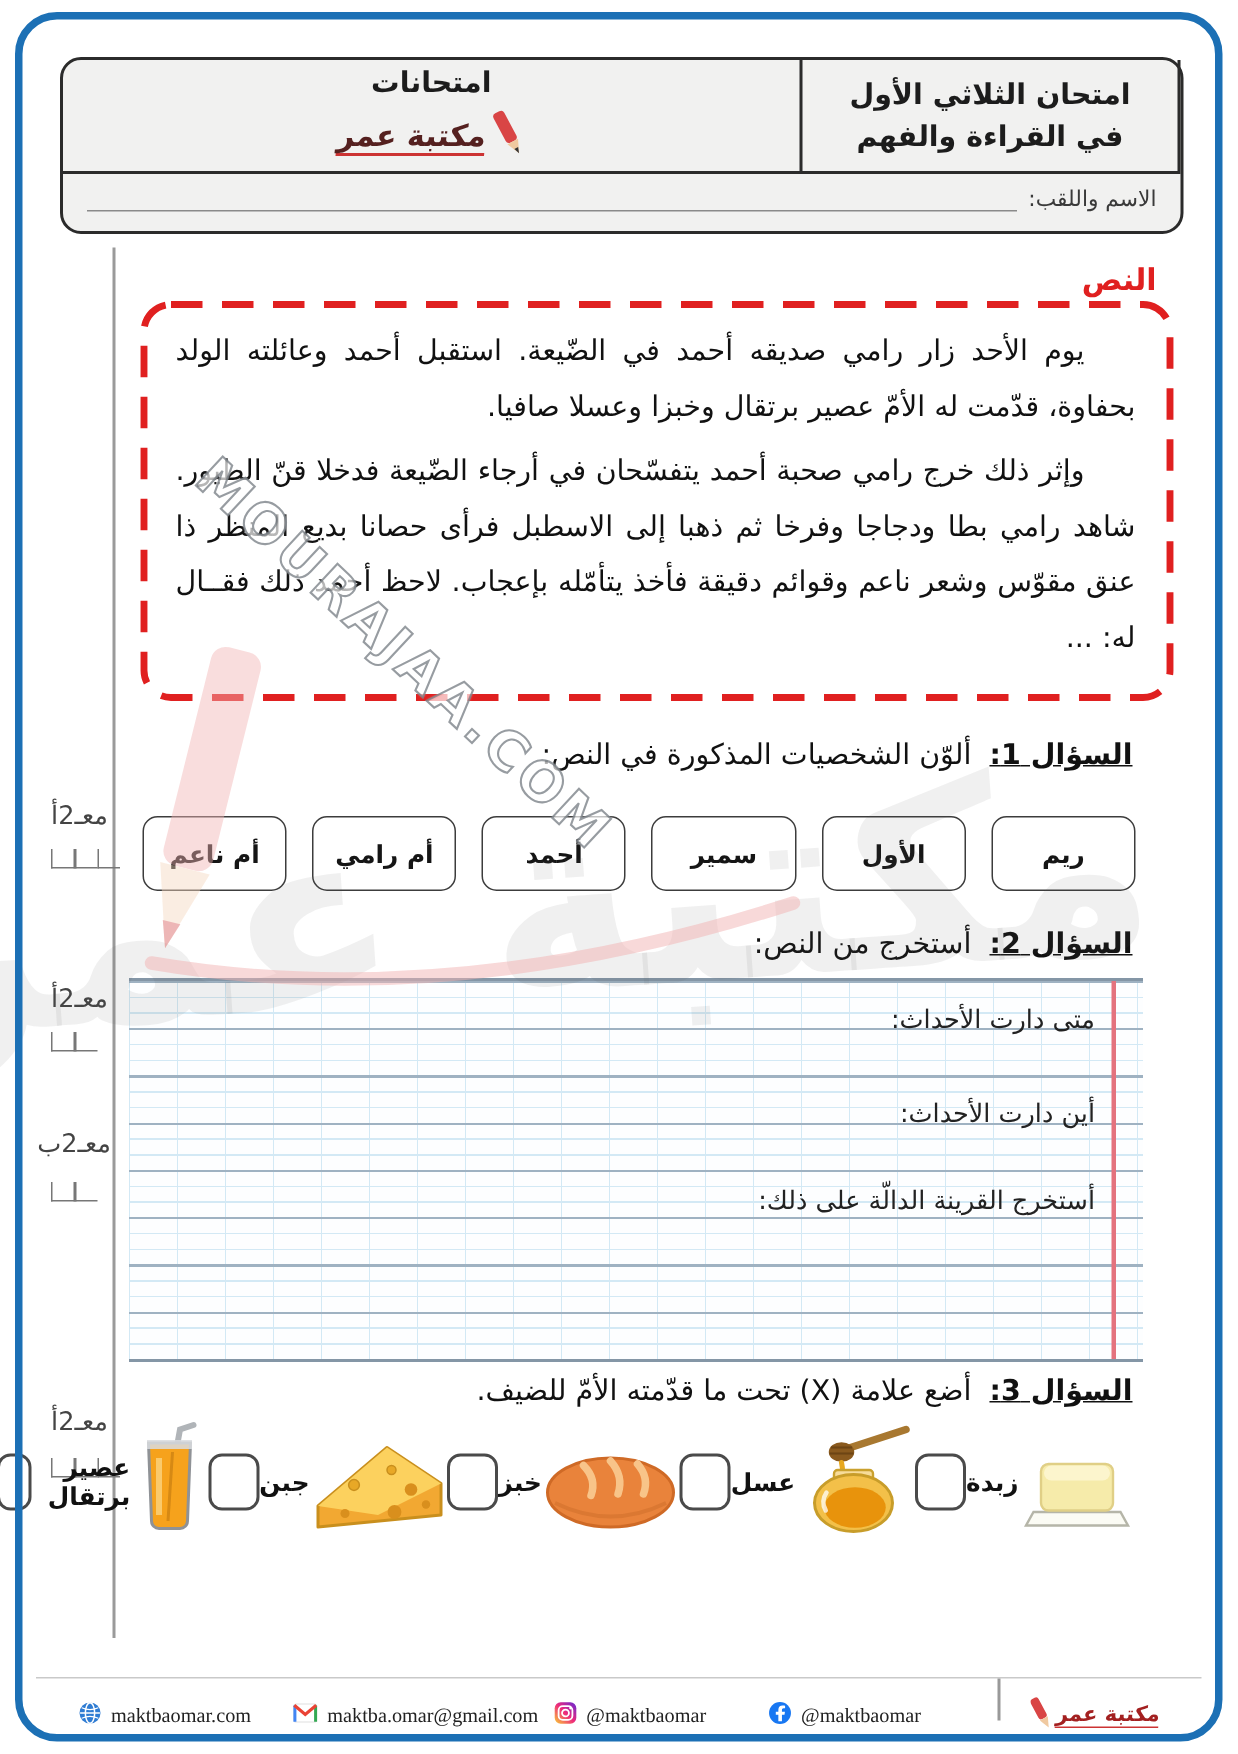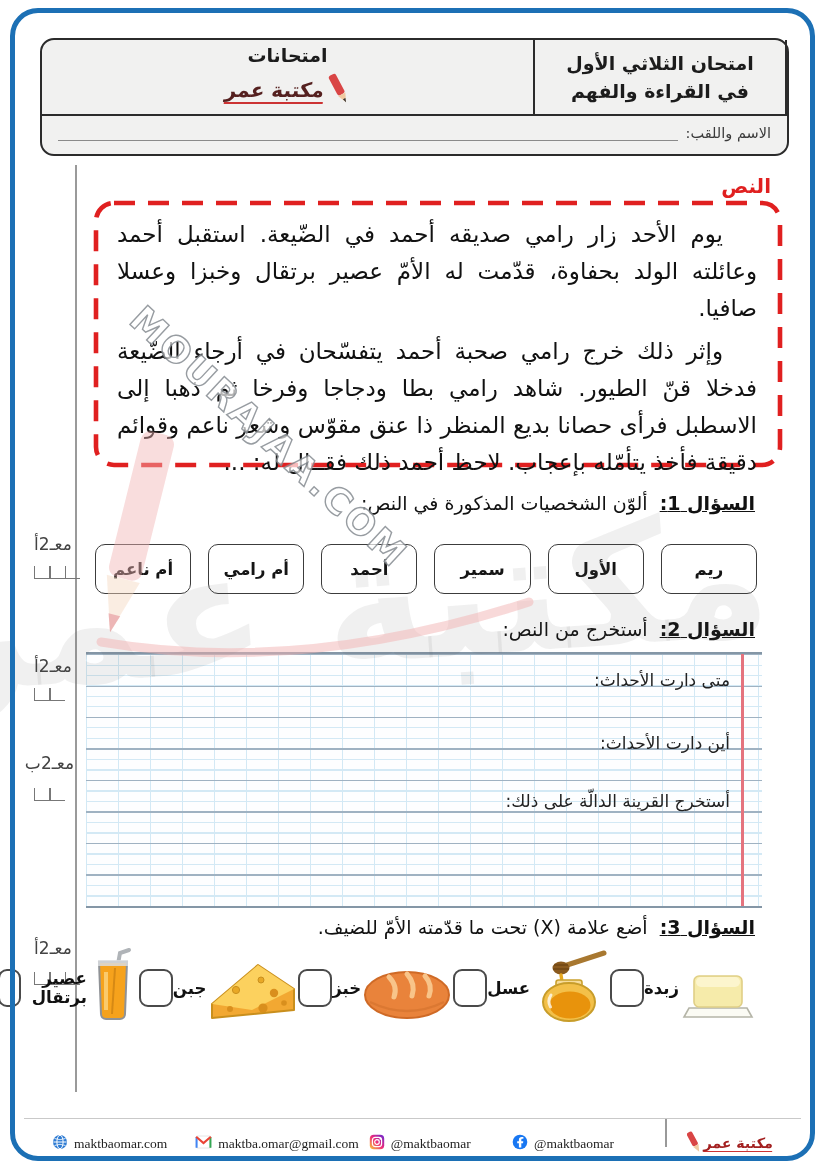--- a/index.html
+++ b/index.html
@@ -26,21 +26,21 @@
   .vline{position:absolute;left:75px;top:165px;width:1.6px;height:927px;background:#9a9a9a;z-index:5;}
   .marker{position:absolute;left:32px;width:42px;text-align:center;font-size:17px;color:#444;z-index:6;}
   .comb{position:absolute;left:34px;display:flex;z-index:6;height:13px;}
   .comb .cell{width:14px;border-bottom:1.6px solid #777;border-left:1.6px solid #777;}
   .comb .cell:last-child{border-right:1.6px solid #777;}
 
   
   .passage{position:absolute;left:93px;top:200px;width:690px;height:268px;z-index:10;}
   .passage svg.frame{position:absolute;inset:0;}
   .passage-label{position:absolute;top:-26px;right:6px;background:#fff;padding:0 6px;color:#e02020;font-weight:bold;font-size:20px;z-index:2;}
-  .passage-text{position:absolute;inset:0;padding:16px 26px 10px 24px;font-size:23px;line-height:37px;color:#111;text-align:justify;}
+  .passage-text{position:absolute;inset:0;padding:16px 26px 10px 24px;font-size:19px;line-height:37px;color:#111;text-align:justify;}
   .passage-text p{margin:0;}
   .passage-text p.first{text-indent:34px;}
   .passage-text p + p{margin-top:6px;text-indent:34px;}
 
   
   .q-header{position:absolute;right:70px;left:40px;text-align:right;font-size:19px;color:#111;z-index:10;}
   .q-title{font-weight:bold;text-decoration:underline;}
   .q-prompt{margin-right:6px;}
 
   .q1-row{position:absolute;left:95px;top:544px;width:662px;display:flex;flex-direction:row;gap:17px;z-index:10;}

